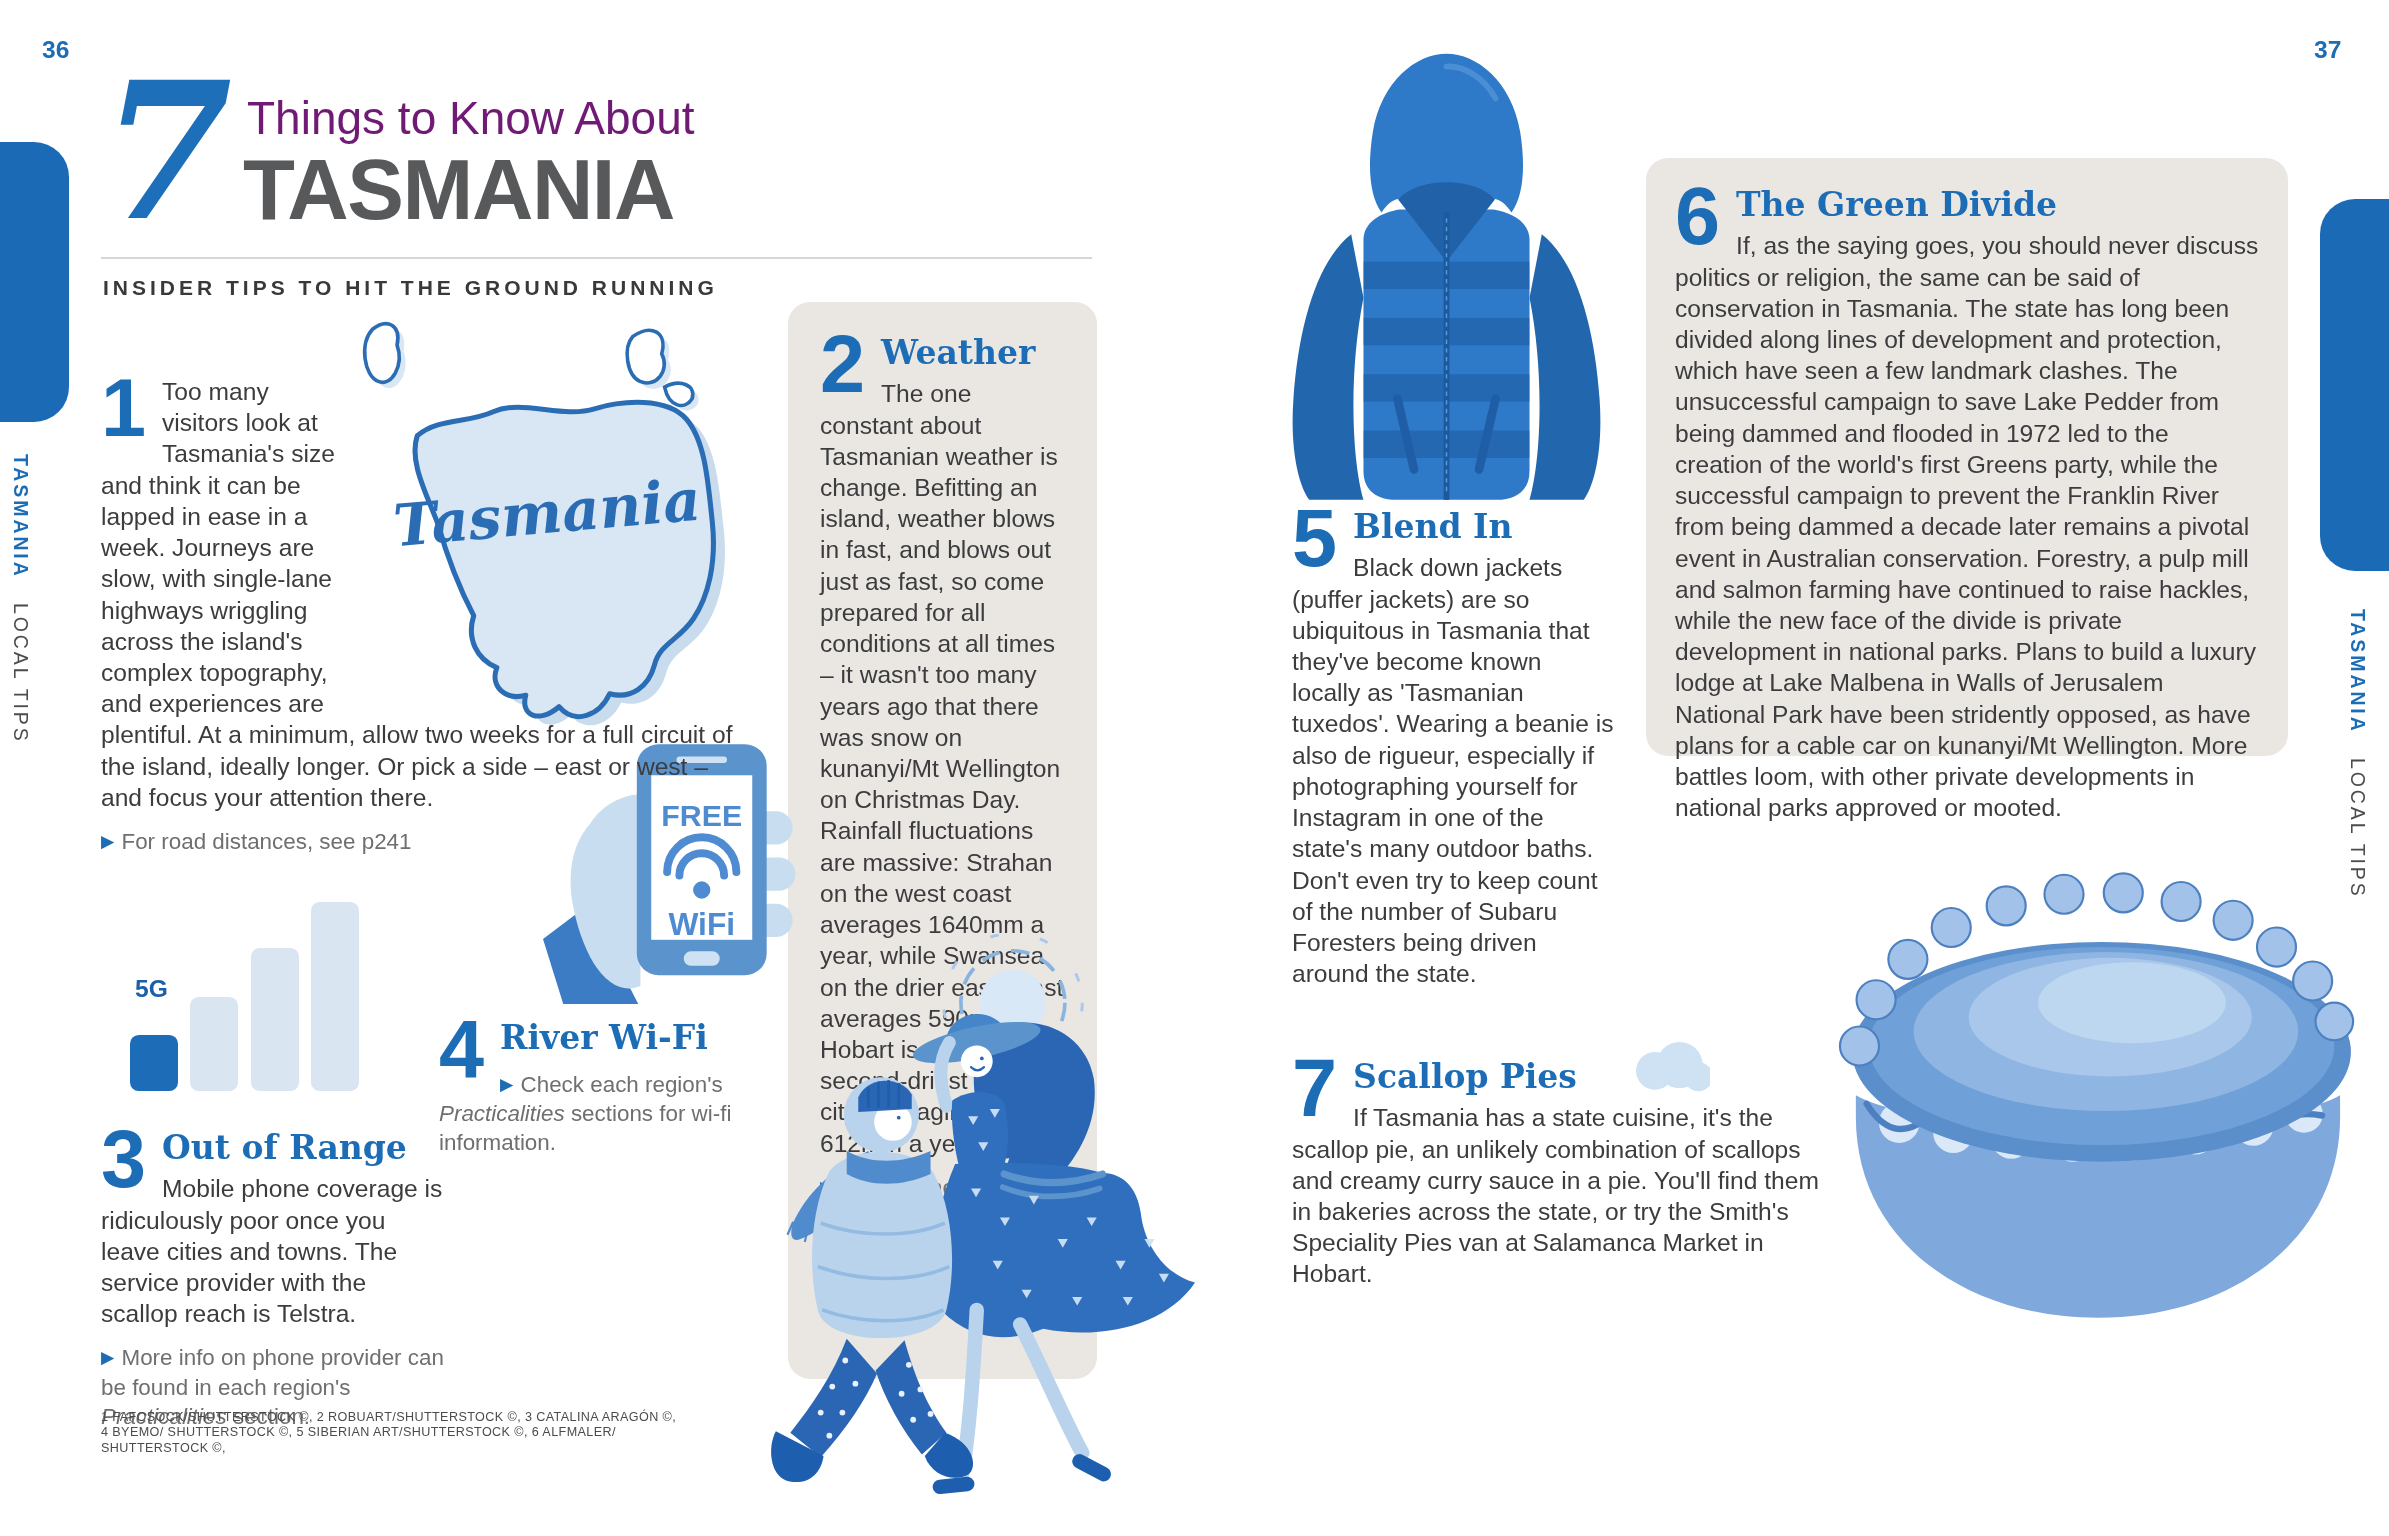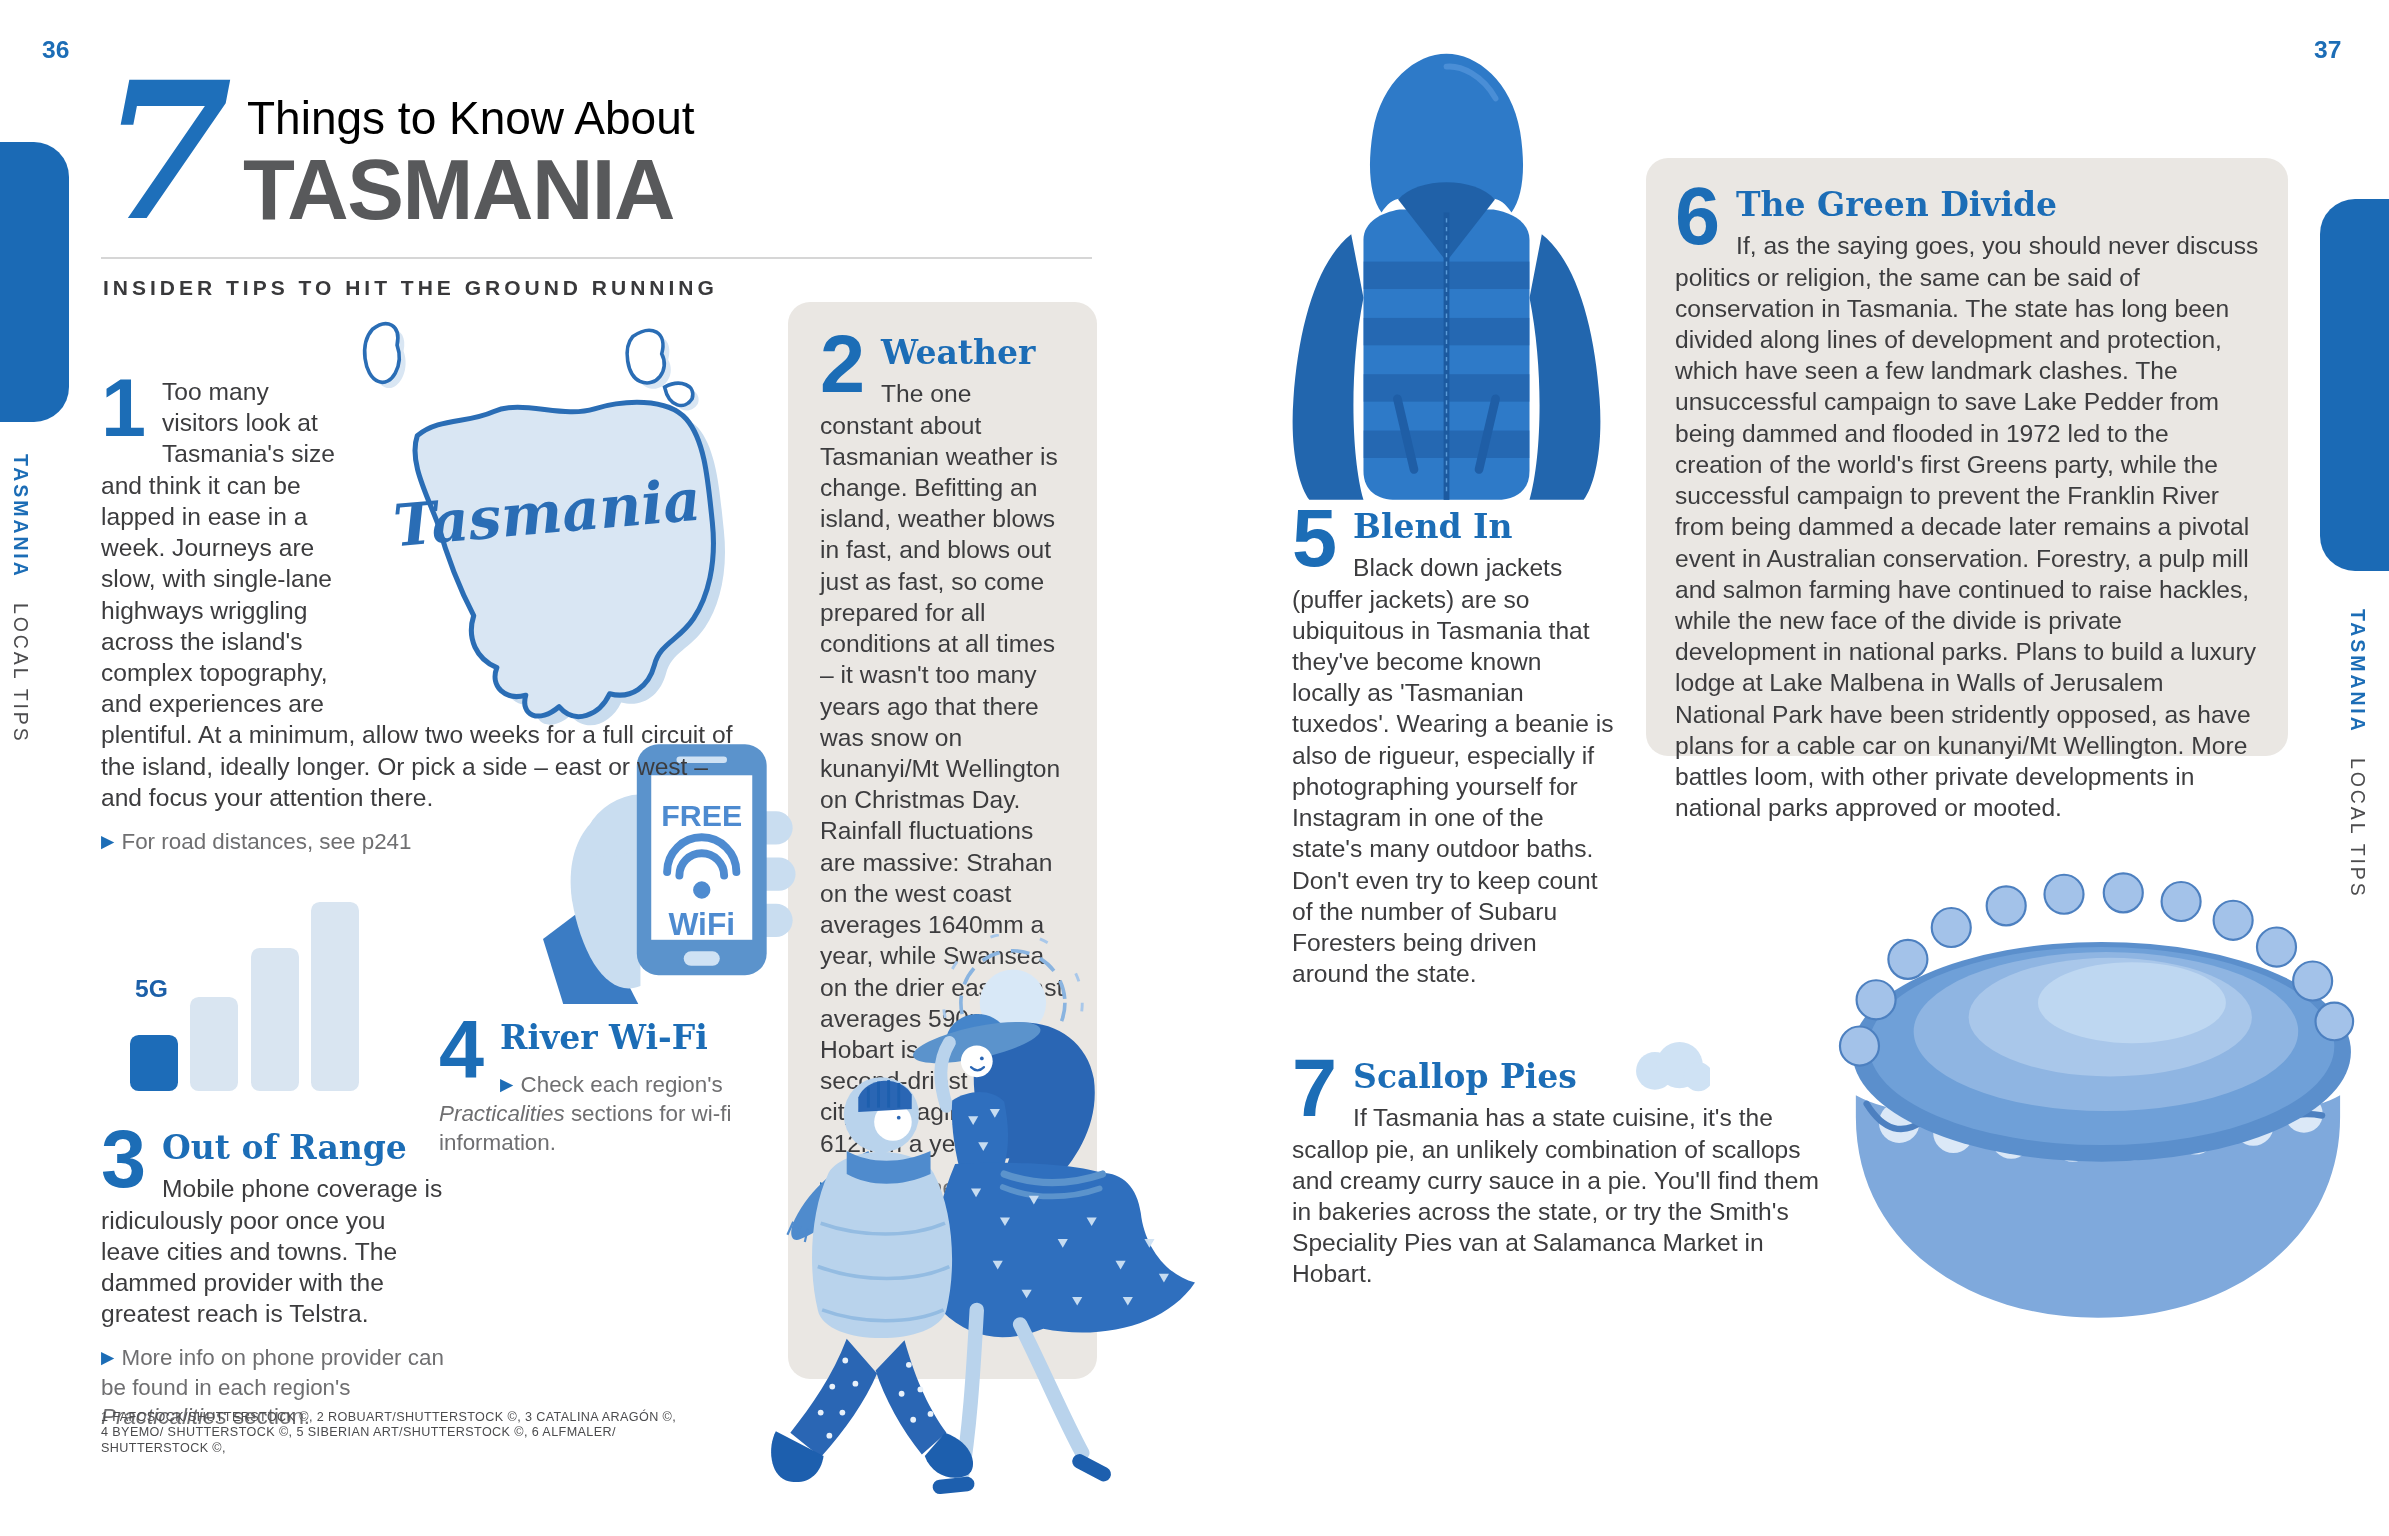--- a/index.html
+++ b/index.html
@@ -22,21 +22,21 @@
   .tab{background:#1b6ab5;width:69px}
   .tab-left{left:0;top:142px;height:280px;border-radius:0 35px 35px 0}
   .tab-right{left:2320px;top:199px;height:372px;border-radius:35px 0 0 35px}
   .vtext{writing-mode:vertical-rl;font:700 19.5px/1 "Liberation Sans",sans-serif;
          letter-spacing:2.9px;white-space:nowrap}
   .vtext .vt-region{color:var(--accent)}
   .vtext .vt-section{color:#4c4c4e;font-weight:500;margin-top:16px}
 
   
   .big7{font:italic 700 189px/1 "DejaVu Serif",serif;color:#1e6fba}
-  .kicker{font:400 46px/1.05 "Liberation Sans",sans-serif;color:#000000}
+  .kicker{font:400 46px/1.05 "Liberation Sans",sans-serif;color:#701a75}
   .title{font:700 85px/1 "Liberation Sans",sans-serif;color:#58595b;letter-spacing:-1.4px}
   .rule{background:#d6d6d6;height:2.2px}
   .subtitle{font:700 21px/1 "Liberation Sans",sans-serif;letter-spacing:4px;color:#39393b}
 
   
   .tip-num{float:left;font:700 81px/0.8 "Liberation Sans",sans-serif;
            color:var(--accent);margin-right:16px;height:65px}
   .tip-title{font:700 33px/1.1 "DejaVu Serif",serif;color:var(--accent);
              padding-top:2.9px;margin-bottom:7.2px}
   .tip-body{font:400 24.6px/1.27 "Liberation Sans",sans-serif;color:var(--body)}
@@ -102,21 +102,21 @@
 <div class="abs bars" style="left:130px;top:902px;height:189px">
   <div class="bar active" style="height:56px"></div>
   <div class="bar" style="height:94px"></div>
   <div class="bar" style="height:143px"></div>
   <div class="bar" style="height:189px"></div>
 </div>
 
 <div class="abs" style="left:101px;top:1127px;width:347px">
   <div class="tip-num">3</div>
   <div class="tip-title">Out of Range</div>
-  <p class="tip-body">Mobile phone coverage is ridiculously poor once you leave cities and towns. The dammed provider with the greatest reach is Telstra.</p>
+  <p class="tip-body">Mobile phone coverage is ridiculously poor once you leave cities and towns. The service provider with the scallop reach is Telstra.</p>
   <div class="tip-link"><span class="arrow">▶</span><span>More info on phone provider can be found in each region's </span><span class="em">Practicalities</span><span> section.</span></div>
 </div>
 
 <div class="abs credits" style="left:101px;top:1410px">
   <div>1 FAFOSOCK/SHUTTERSTOCK ©, 2 ROBUART/SHUTTERSTOCK ©, 3 CATALINA ARAGÓN ©,</div>
   <div>4 BYEMO/ SHUTTERSTOCK ©, 5 SIBERIAN ART/SHUTTERSTOCK ©, 6 ALFMALER/</div>
   <div>SHUTTERSTOCK ©,</div>
 </div>
 
 <div class="abs" style="left:439px;top:1017px;width:331px">

